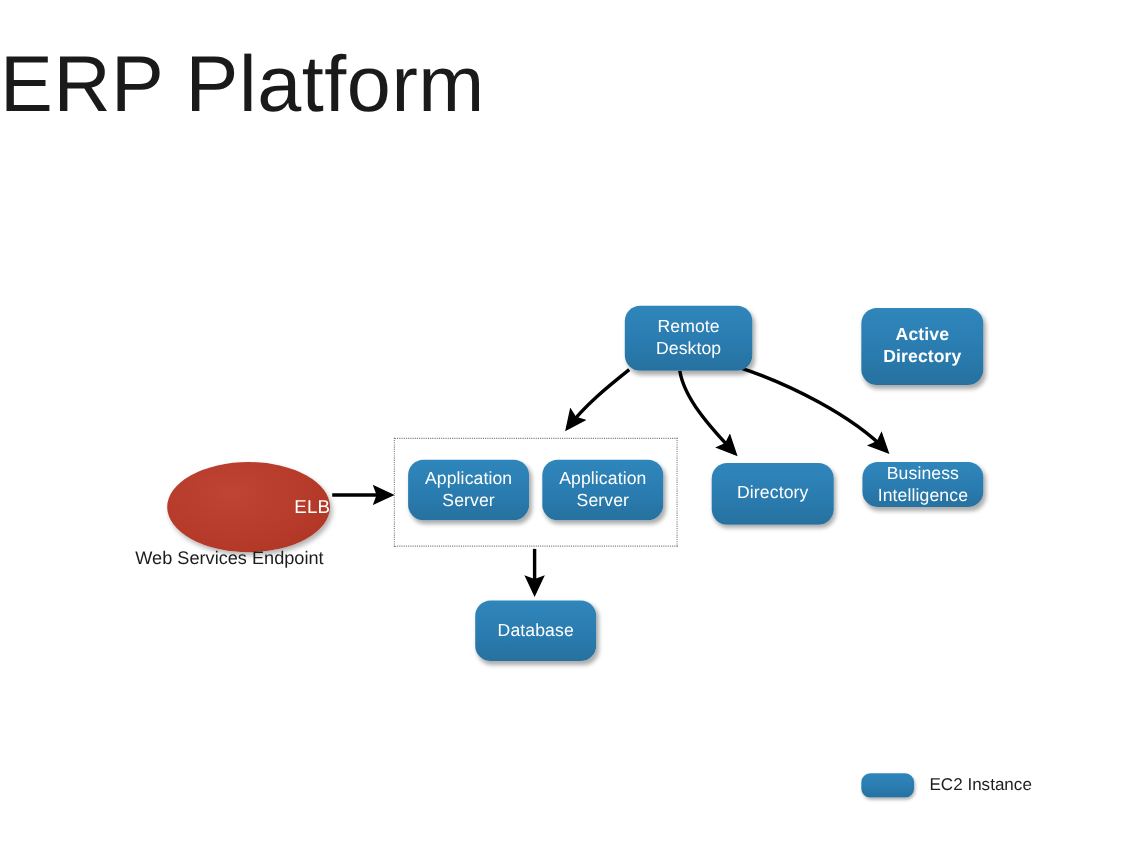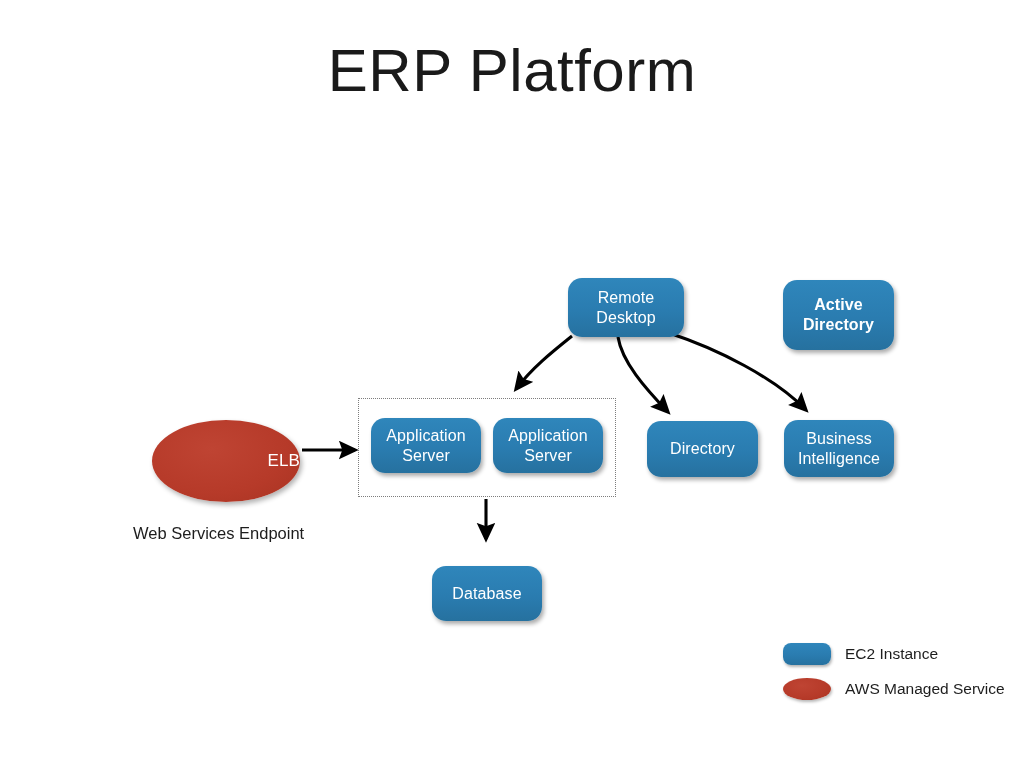--- a/index.html
+++ b/index.html
@@ -20,22 +20,21 @@
     position: absolute;
     left: 0; top: 0;
     width: 1024px;
     height: 768px;
   }
   .diagram-title {
     position: absolute;
     left: 0;
     top: 36px;
     width: 1024px;
-    text-align: center;
-    font-size: 60px;
+    font-size: 72px;
     font-weight: 300;
     letter-spacing: 0.5px;
     color: #1a1a1a;
     font-family: "Liberation Sans", sans-serif;
   }
   
   .node {
     position: absolute;
     box-sizing: border-box;
     display: flex;
@@ -75,21 +74,21 @@
     position: absolute;
     font-size: 16.5px;
     color: #1d1d1d;
     font-family: "Liberation Sans", sans-serif;
     white-space: nowrap;
   }
   
   .legend {
     position: absolute;
     left: 783px;
-    top: 636px;
+    top: 696px;
     width: 235px;
   }
   .legend-row {
     display: flex;
     align-items: center;
     height: 35px;
   }
   .legend-swatch {
     width: 48px;
     height: 22px;
@@ -169,33 +168,29 @@
 
 <div class="node ec2" style="left:493px; top:418px; width:110px; height:55px;">
   <span class="node-label">Application
 Server</span>
 </div>
 
 <div class="node ec2" style="left:647px; top:421px; width:111px; height:56px;">
   <span class="node-label">Directory</span>
 </div>
 
-<div class="node ec2" style="left:784px; top:420px; width:110px; height:57px;">
+<div class="node ec2" style="left:784px; top:420px; width:110px; height:41px;">
   <span class="node-label">Business
 Intelligence</span>
 </div>
 
-<div class="node ec2" style="left:432px; top:546px; width:110px; height:55px;margin-top:20px;">
+<div class="node ec2" style="left:432px; top:546px; width:110px; height:55px;">
   <span class="node-label">Database</span>
 </div>
 
-<div class="caption" style="left:133px; top:499px;margin-top:25px;">Web Services Endpoint</div>
+<div class="caption" style="left:123px; top:499px;">Web Services Endpoint</div>
 
 <div class="legend">
   <div class="legend-row">
     <div class="legend-swatch ec2"></div>
     <div class="legend-text">EC2 Instance</div>
   </div>
-  <div class="legend-row">
-    <div class="legend-swatch managed"></div>
-    <div class="legend-text">AWS Managed Service</div>
-  </div>
 </div>
 
 </body></html>

